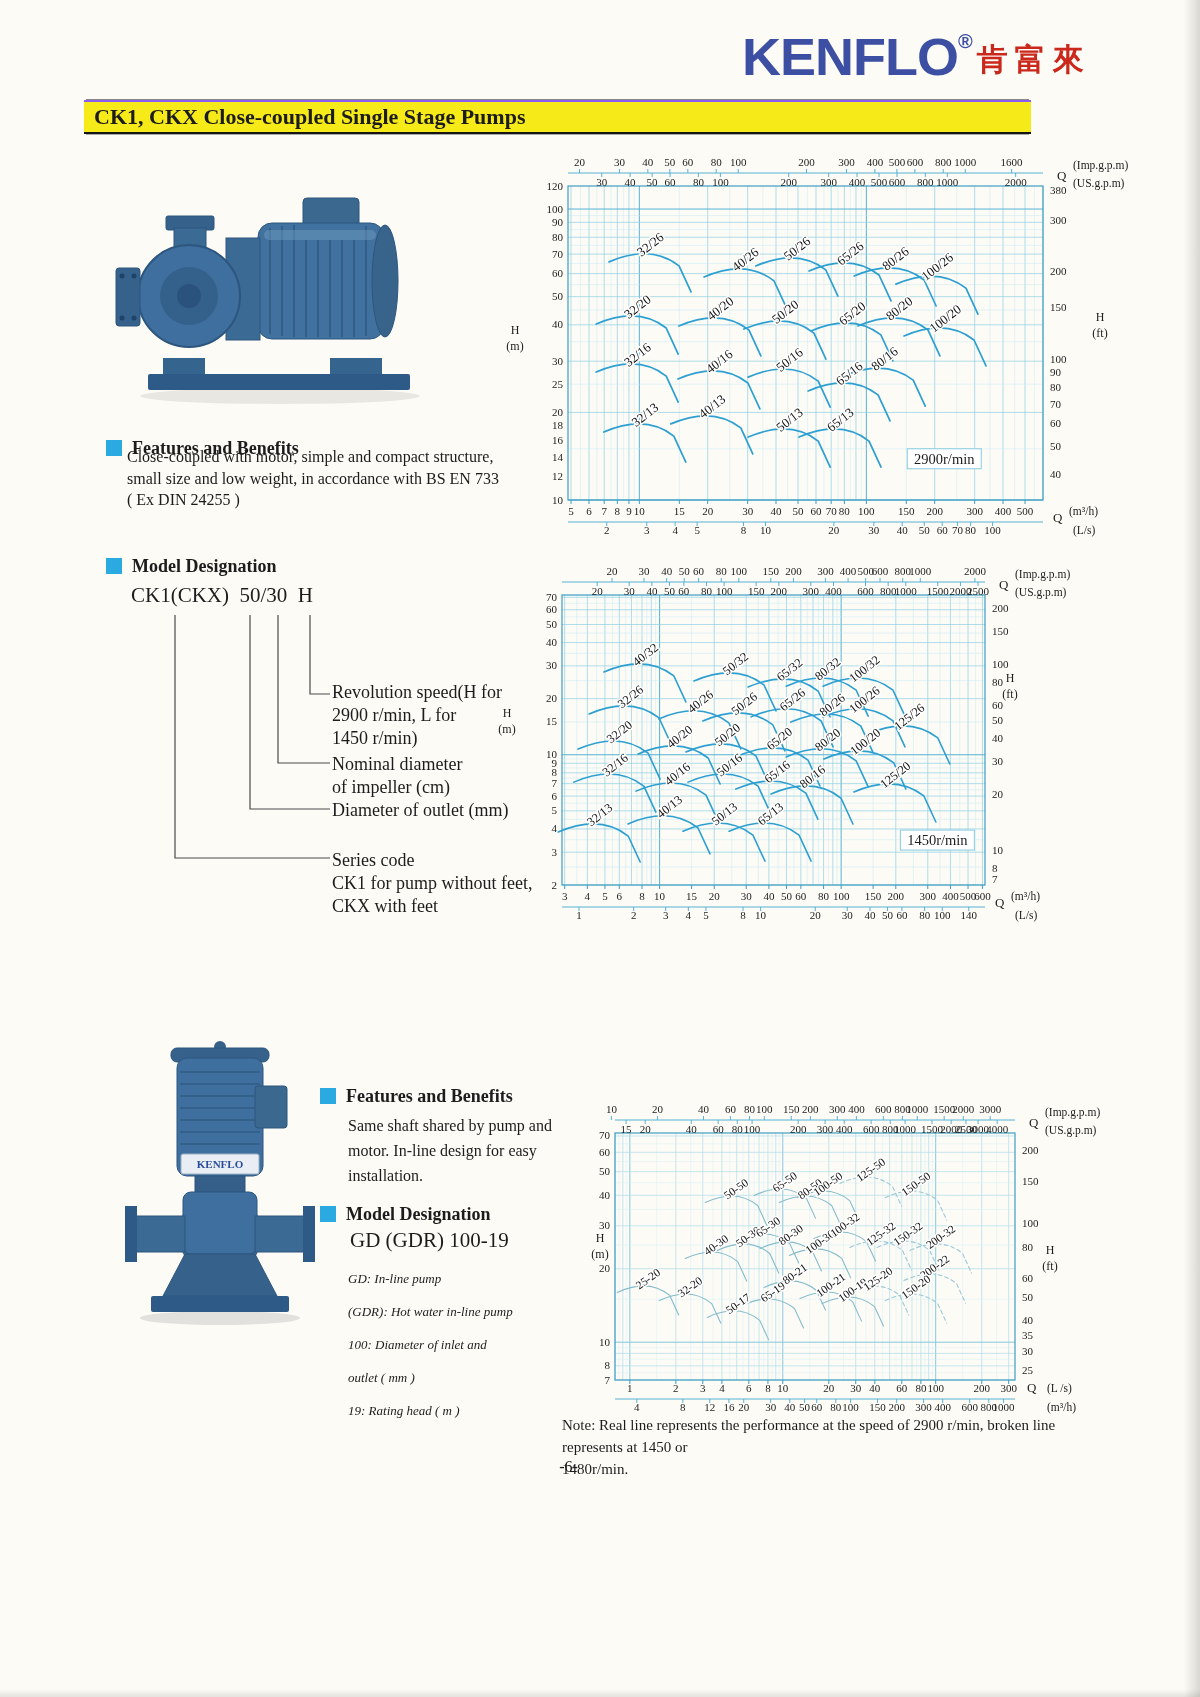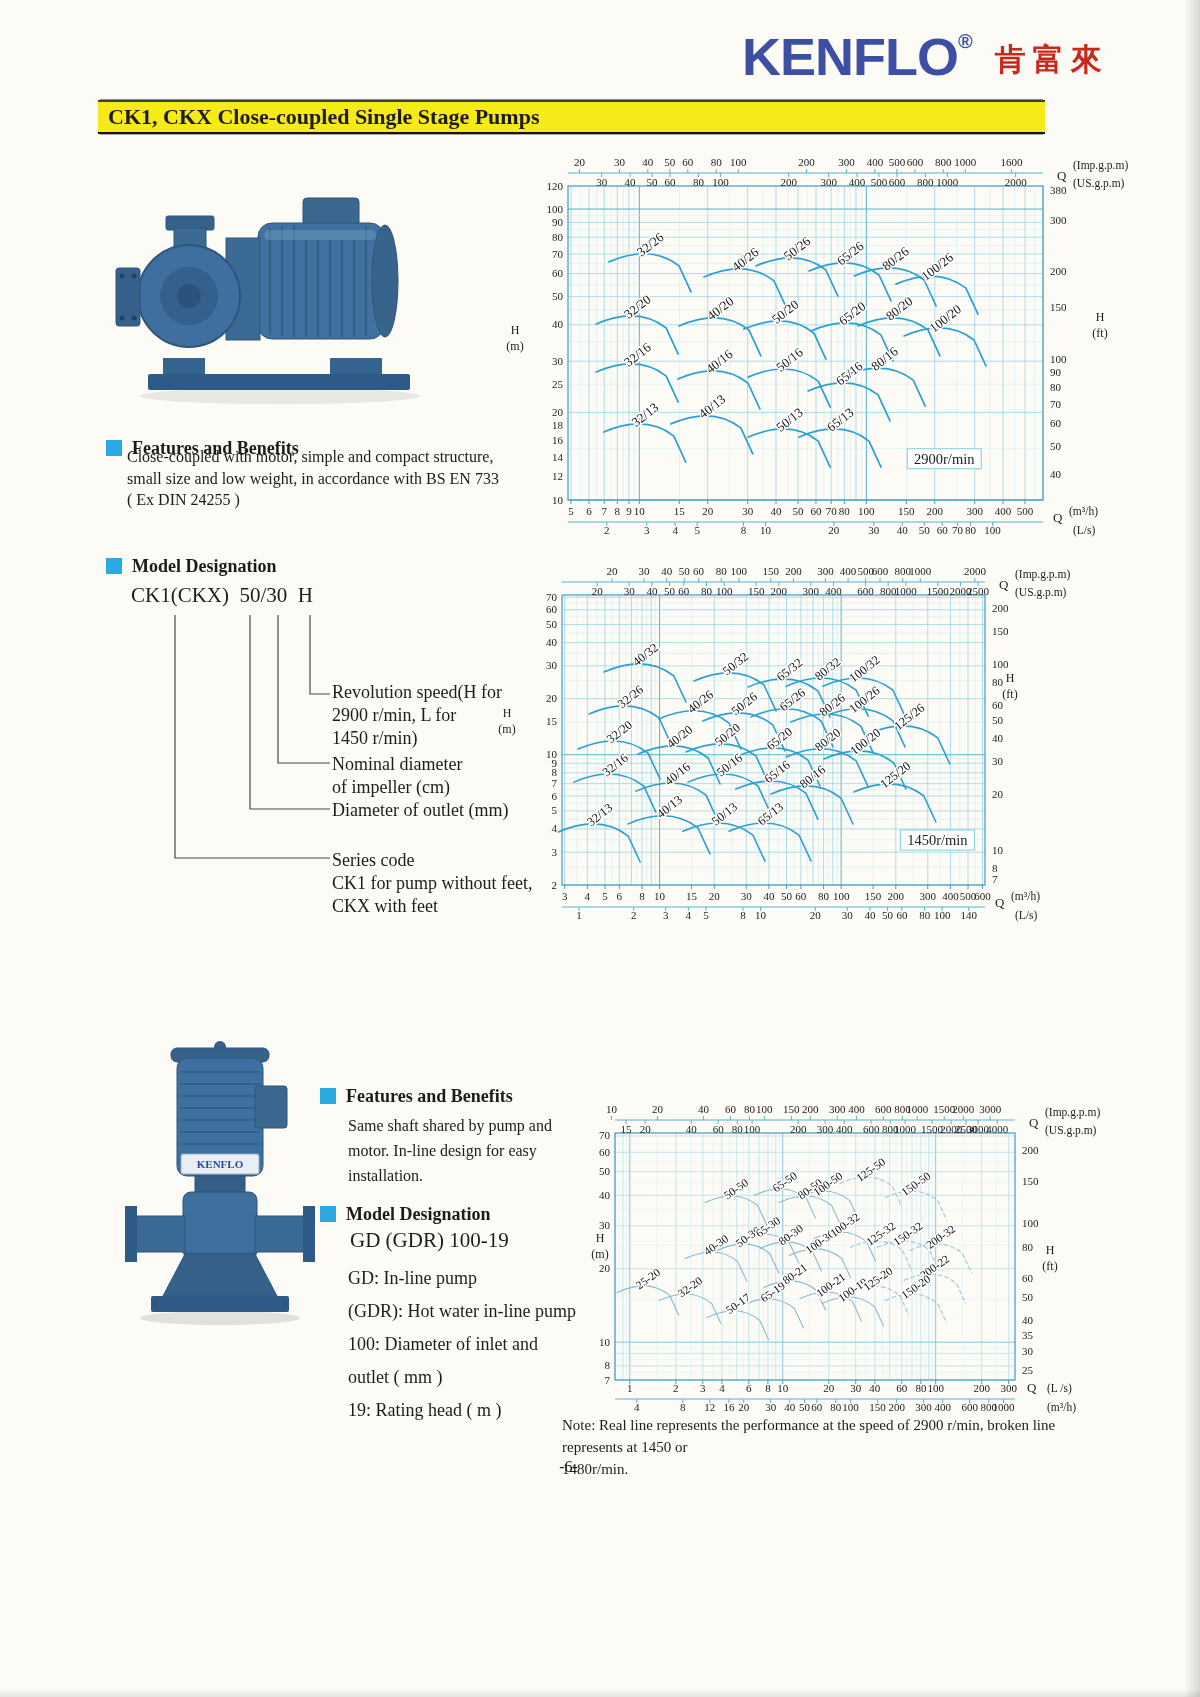--- a/index.html
+++ b/index.html
@@ -7,40 +7,40 @@
         font-family:"Liberation Serif",serif;color:#1c1c1c;}
   .abs{position:absolute;}
   .pre{white-space:pre-line;}
 
   
   .brand{position:absolute;left:742px;top:26px;width:440px;height:72px;}
   .brand .logo{font-family:"Liberation Sans",sans-serif;font-weight:bold;font-size:54px;
       color:#3c4fa3;letter-spacing:-1px;display:inline-block;transform:scaleY(0.96);}
   .brand .reg{font-family:"Liberation Sans",sans-serif;font-size:20px;color:#3c4fa3;
       vertical-align:28px;font-weight:bold;}
-  .brand .cn{display:inline-block;margin-left:18px;font-size:31px;font-weight:bold;color:#c9281b;
+  .brand .cn{display:inline-block;margin-left:0;font-size:31px;font-weight:bold;color:#c9281b;
       letter-spacing:7px;vertical-align:6px;}
 
   
-  .banner{position:absolute;left:98px;width:937px;background:#f6ea18;
-      border-top:2px solid #404040;border-bottom:2px solid #151515;
+  .banner{position:absolute;left:84px;width:937px;background:#f6ea18;
+      border-top:2px solid #8b5cf6;border-bottom:2px solid #151515;
       font-weight:bold;font-size:22px;line-height:30px;padding-left:10px;
       box-shadow:0 -3px 0 -2px #888, 0 3px 0 -2px #aaa;}
   .banner1{top:100px;height:30px;}
   .banner2{top:987px;height:32px;line-height:32px;}
 
   
   .sec-head{position:absolute;font-weight:bold;font-size:18px;}
   .sec-head .sq{display:inline-block;width:16px;height:16px;background:#2ba9e1;
       margin-right:10px;vertical-align:-2px;}
 
   .body-text{position:absolute;font-size:16px;line-height:21.5px;}
   .model-code{position:absolute;font-size:21px;white-space:pre;}
   .desig-label{position:absolute;font-size:18px;line-height:23px;white-space:pre-line;}
-  .gd-lines{position:absolute;font-size:18px;line-height:33px;white-space:pre-line;}
+  .gd-lines{position:absolute;font-size:13px;line-height:33px;white-space:pre-line;font-style:italic;}
   .note{position:absolute;font-size:15px;line-height:22px;width:540px;}
   .pagenum{position:absolute;left:100px;top:1458px;width:937px;text-align:center;font-size:16px;}
 
   svg text{font-family:"Liberation Serif",serif;}
   .edge-right{position:absolute;right:0;top:0;width:16px;height:100%;
       background:linear-gradient(to right,rgba(100,100,90,0),rgba(90,90,80,0.22));}
   .edge-bottom{position:absolute;left:0;bottom:0;width:100%;height:8px;
       background:linear-gradient(to bottom,rgba(100,100,90,0),rgba(90,90,80,0.15));}
 </style>
 </head>

